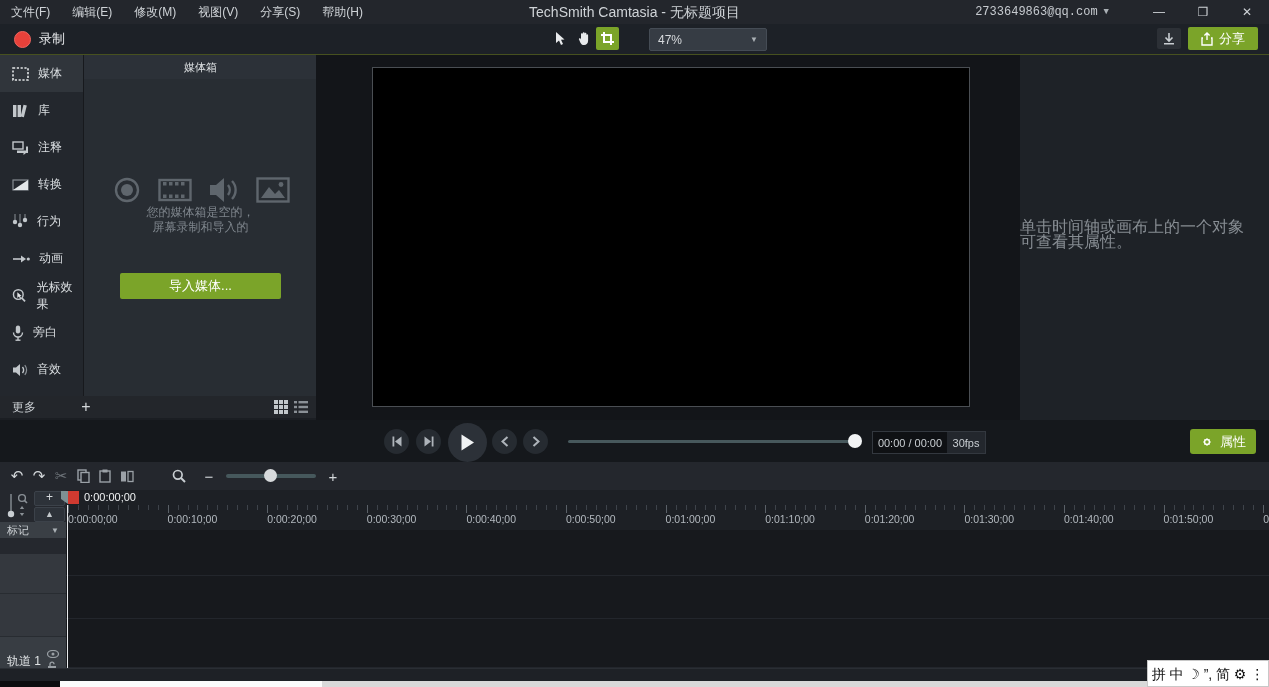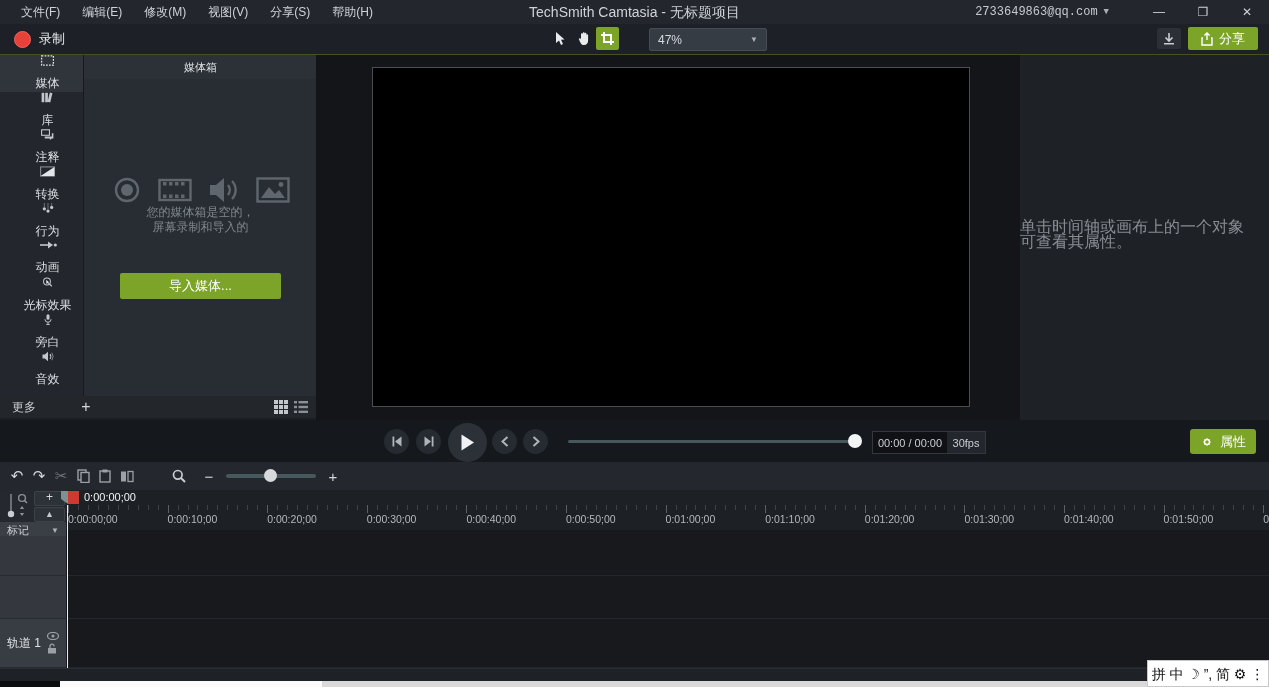--- a/index.html
+++ b/index.html
@@ -2,40 +2,40 @@
 <html><head>
 <meta charset="utf-8">
 <style>
   html,body{margin:0;padding:0;background:#000;}
   #app{position:relative;width:1269px;height:687px;overflow:hidden;
        background:#1b1e23;font-family:"Liberation Sans",sans-serif;
        color:#dfe2e5;font-size:12px;-webkit-font-smoothing:antialiased;}
   .abs{position:absolute;}
   
   .menubar{left:0;top:0;width:1269px;height:24px;background:#23262c;display:flex;align-items:center;}
-  .menu-items{display:flex;gap:0;padding-left:10px;}
+  .menu-items{display:flex;gap:0;}
   .menu-item{padding:0 11px;line-height:24px;color:#cfd3d7;font-size:12px;cursor:default;}
   .win-title{position:absolute;left:0;right:0;top:0;text-align:center;line-height:24px;color:#cfd3d7;font-size:14px;pointer-events:none;}
   .menubar-right{position:absolute;right:0;top:0;height:24px;display:flex;align-items:center;}
   .account{color:#c6cacf;font-size:12px;margin-right:28px;display:flex;align-items:center;gap:6px;font-family:Liberation Mono, monospace;}
   .account .caret{font-size:9px;color:#aab0b5;}
   .winbtn{width:44px;height:24px;display:flex;align-items:center;justify-content:center;color:#cfd3d7;font-size:12px;}
   
   .topbar{left:0;top:24px;width:1269px;height:30px;background:#1d2127;border-bottom:1px solid #47511f;}
   .record-btn{position:absolute;left:8px;top:3px;height:24px;display:flex;align-items:center;gap:8px;padding:0 6px;}
   .record-dot{width:15px;height:15px;border-radius:50%;background:#e8413a;border:1px solid #f0655f;}
   .record-label{color:#e8eaec;font-size:13px;}
   .toolbtn{position:absolute;top:3px;width:23px;height:23px;border-radius:2px;display:flex;align-items:center;justify-content:center;background:transparent;}
   .toolbtn.active{background:#7ba429;}
   .zoom-select{position:absolute;left:620px;top:4px;width:100px;height:21px;background:#363c44;border:1px solid #454c55;border-radius:2px;display:flex;align-items:center;justify-content:space-between;padding:0 8px;color:#d7dadd;font-size:12px;margin-left:29px;}
   .dl-btn{position:absolute;left:1157px;top:4px;width:24px;height:21px;background:#2c3036;border-radius:2px;display:flex;align-items:center;justify-content:center;}
   .share-btn{position:absolute;left:1188px;top:3px;width:70px;height:23px;background:#7ba429;border-radius:2px;display:flex;align-items:center;justify-content:center;gap:6px;color:#fff;font-size:13px;}
   
   .sidebar{left:0;top:55px;width:83px;height:341px;background:#23272d;}
-  .side-item{height:37px;display:flex;align-items:center;gap:9px;padding-left:12px;color:#dbdfe2;font-size:12px;flex-direction:column;}
+  .side-item{height:37px;display:flex;align-items:center;gap:9px;padding-left:12px;color:#dbdfe2;font-size:12px;}
   .side-item.selected{background:#30353b;}
   .leftgroup-bottom{left:0;top:396px;width:316px;height:22px;background:#23262b;display:flex;align-items:center;}
   .more-label{color:#c9ced2;padding-left:12px;width:62px;}
   .add-btn{color:#d4d8db;font-size:16px;width:24px;text-align:center;}
   .viewicons{margin-left:auto;display:flex;gap:6px;padding-right:8px;}
   .mediabin{left:83px;top:55px;width:233px;height:341px;background:#282d33;border-left:1px solid #17191d;}
   .mediabin-header{height:24px;background:#2c3138;display:flex;align-items:center;justify-content:center;color:#dfe2e4;font-size:11px;}
   .bin-icons{position:absolute;left:0;top:120px;width:233px;display:flex;justify-content:center;gap:16px;}
   .bin-empty{position:absolute;left:0;top:150px;width:233px;text-align:center;color:#7f868d;font-size:12px;line-height:15px;}
   .import-btn{position:absolute;left:36px;top:218px;width:161px;height:26px;background:#7ba429;border-radius:2px;display:flex;align-items:center;justify-content:center;color:#fff;font-size:13px;}
@@ -71,21 +71,21 @@
     background-size:100% 8px,100% 5px;
     background-position:2px 0,2px 0;
     background-repeat:no-repeat,no-repeat;}
   .ruler-labels{position:absolute;left:0;top:23px;width:1203px;height:15px;}
   .ruler-label{position:absolute;top:0;color:#b3b9bf;font-size:10.5px;white-space:nowrap;}
   .tl-leftcol{left:0;top:490px;width:66px;height:178px;background:#25282e;}
   .mini-plus{position:absolute;left:34px;top:1px;width:29px;height:13px;background:#2d3239;border:1px solid #3c424a;border-radius:2px;color:#d7dadd;font-size:12px;line-height:11px;text-align:center;}
   .mini-collapse{position:absolute;left:34px;top:17px;width:29px;height:13px;background:#2d3239;border:1px solid #3c424a;border-radius:2px;color:#c3c8cc;font-size:9px;line-height:12px;text-align:center;}
   .marker-row{position:absolute;left:0;top:32px;width:66px;height:16px;background:#3a3f45;display:flex;align-items:center;justify-content:space-between;padding:0 7px;box-sizing:border-box;color:#cfd3d7;font-size:11px;}
   .marker-caret{font-size:8px;color:#aab0b5;}
-  .hdr-rows{position:absolute;left:0;top:46px;width:66px;height:130px;}
+  .hdr-rows{position:absolute;left:0;top:64px;width:66px;height:130px;}
   .hdr-row{border-bottom:1px solid #282c31;background:#34383e;}
   .track-hdr{background:#383d43;display:flex;align-items:center;justify-content:center;gap:6px;color:#dfe2e4;font-size:12px;}
   .track-minis{display:flex;flex-direction:column;gap:3px;}
   .tracks{left:66px;top:530px;width:1203px;height:138px;background:#17191d;}
   .track-sep{position:absolute;left:0;width:1203px;height:1px;background:#23262c;}
   .playhead-line{position:absolute;left:67px;top:505px;width:1px;height:163px;background:#e8eaec;}
   .ph-gray{position:absolute;left:61px;top:491px;width:7px;height:13px;background:#7e9093;clip-path:polygon(0 0,100% 0,100% 100%,0 62%);}
   .ph-red{position:absolute;left:68px;top:491px;width:11px;height:13px;background:#cf3a30;}
   
   .hscroll{left:0;top:668px;width:1269px;height:13px;background:#1e2126;border-top:1px solid #2a2e34;}

